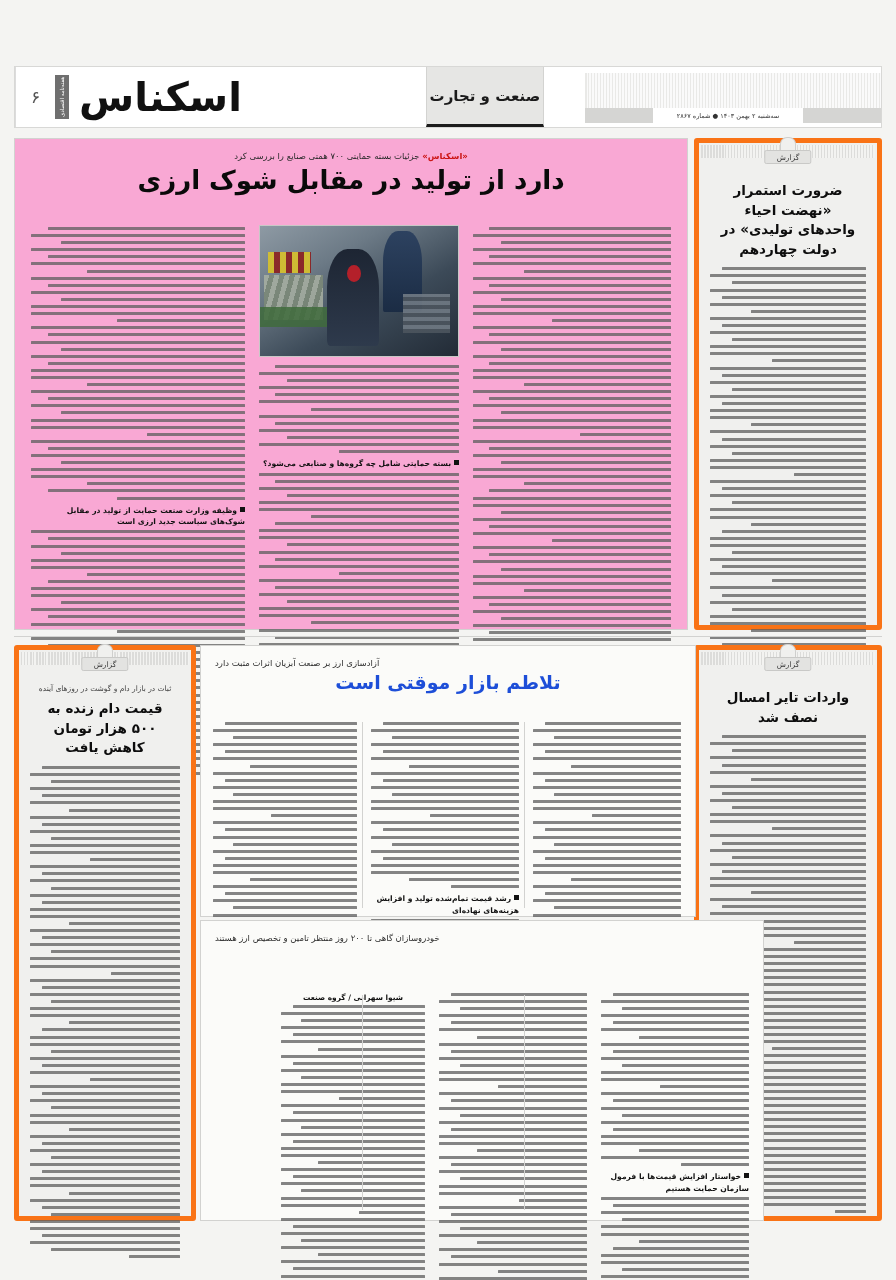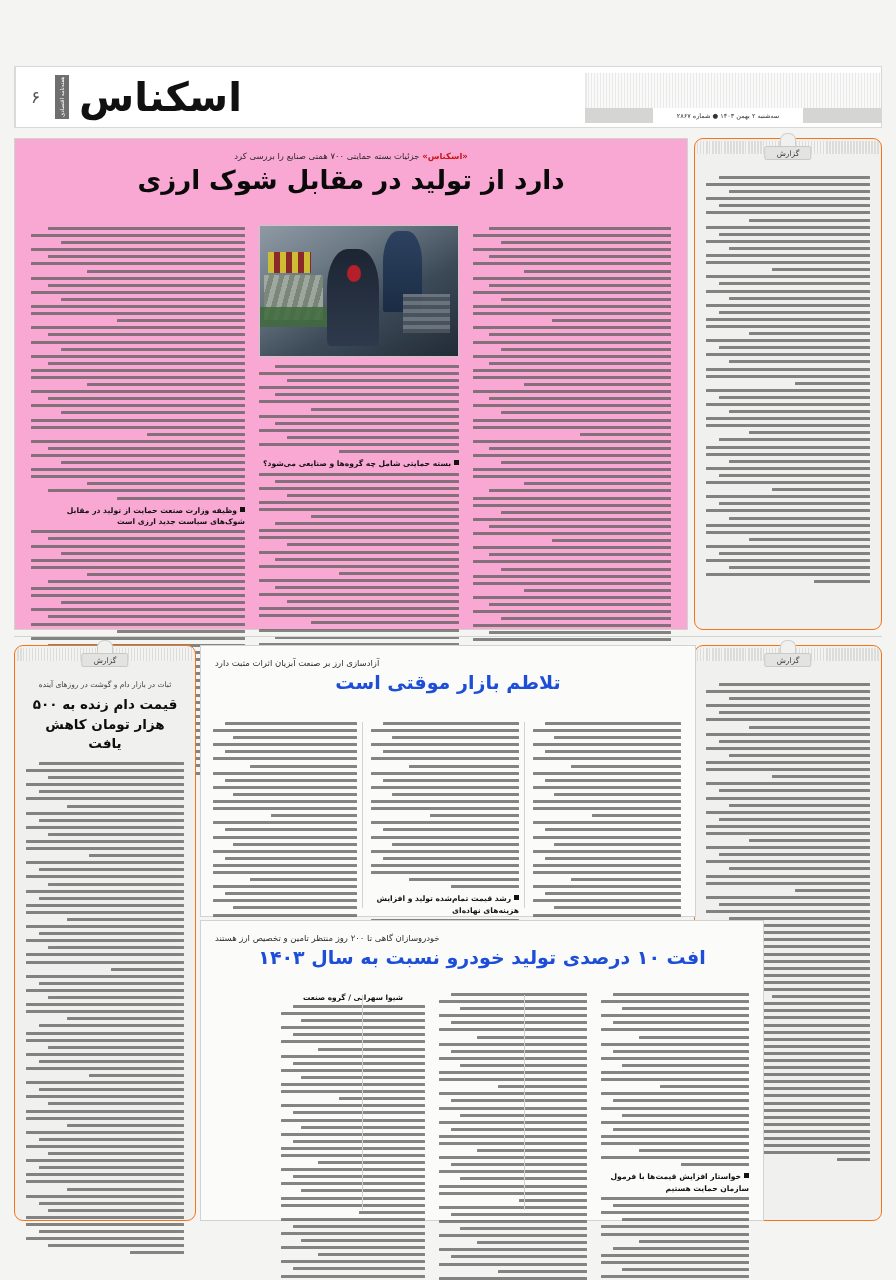--- a/index.html
+++ b/index.html
@@ -117,22 +117,22 @@
     display: flex;
     align-items: center;
     justify-content: center;
     white-space: nowrap;
   }
 
   
   .report-box {
     position: absolute;
     background: #f0f0ee;
-    border: 1px solid #f97316;
-    border-radius: 9px;
+    border: 5px solid #f97316;
+    border-radius: 3px;
   }
   .report-box::before {
     content: "";
     position: absolute;
     right: 50%; top: -6px;
     transform: translateX(50%);
     width: 14px; height: 12px;
     background: #f0f0ee;
     border: 1px solid #cfcfcd;
     border-bottom: none;
@@ -271,32 +271,34 @@
 </head>
 <body>
 
 <div class="page">
 
   <div class="masthead">
     <div class="page-num-box">۶</div>
     <div class="vertical-tag">هفته‌نامه اقتصادی</div>
     <div class="brand">اسکناس</div>
     <div class="masthead-spacer"></div>
+    <div class="section-tab">صنعت و تجارت</div>
     <div class="masthead-fill"></div>
     <div class="date-strip">
       <div class="date-hatch"></div>
       <div class="date-bar"></div>
       <div class="date-text">سه‌شنبه ۲ بهمن ۱۴۰۳ ● شماره ۲۸۶۷</div>
     </div>
   </div>
 
   <div class="report-box" style="right:14px; top:138px; width:188px; height:492px;">
     <div class="hatch-top"></div>
     <div class="badge">گزارش</div>
     <div style="padding:16px 9px 0;">
+      <div class="side-head">ضرورت استمرار «نهضت احیاء واحدهای تولیدی» در دولت چهاردهم</div>
       <div class="txt" style="padding:4px 2px 0;">
         <i class="s92"></i>
           <i class="s100"></i>
           <i class="s86"></i>
           <i class="s100"></i>
           <i class="s92"></i>
         <i class="s100"></i>
           <i class="s74"></i>
           <i class="s100"></i>
           <i class="s92"></i>
@@ -350,20 +352,21 @@
           <i class="s100"></i>
           <i class="s34"></i>
       </div>
     </div>
   </div>
 
   <div class="report-box" style="right:14px; top:645px; width:188px; height:576px;">
     <div class="hatch-top"></div>
     <div class="badge">گزارش</div>
     <div style="padding:16px 9px 0;">
+      <div class="side-head">واردات تایر امسال نصف شد</div>
       <div class="txt" style="padding:4px 2px 0;">
         <i class="s92"></i>
           <i class="s100"></i>
           <i class="s86"></i>
           <i class="s100"></i>
           <i class="s92"></i>
         <i class="s100"></i>
           <i class="s74"></i>
           <i class="s100"></i>
           <i class="s92"></i>
@@ -877,21 +880,20 @@
         <i class="s100"></i>
       <i class="s100"></i>
         <i class="s74"></i>
         <i class="s34"></i>
     </div>
   </div>
 
   <div style="position:absolute; left:200px; top:920px; width:564px; height:301px; background:#fbfbf9; border:1px solid #d2d2d0;">
     <div style="padding:12px 14px 0;">
       <div class="mid-kicker">خودروسازان گاهی تا ۲۰۰ روز منتظر تامین و تخصیص ارز هستند</div>
-      <div class="mid-head">افت ۱۰ درصدی تولید خودرو نسبت به سال ۱۴۰۳</div>
     </div>
 
     <div style="position:absolute; right:14px; top:72px; width:148px;">
       <div class="txt">
         <i class="s92"></i>
           <i class="s100"></i>
           <i class="s86"></i>
           <i class="s100"></i>
           <i class="s92"></i>
         <i class="s100"></i>

